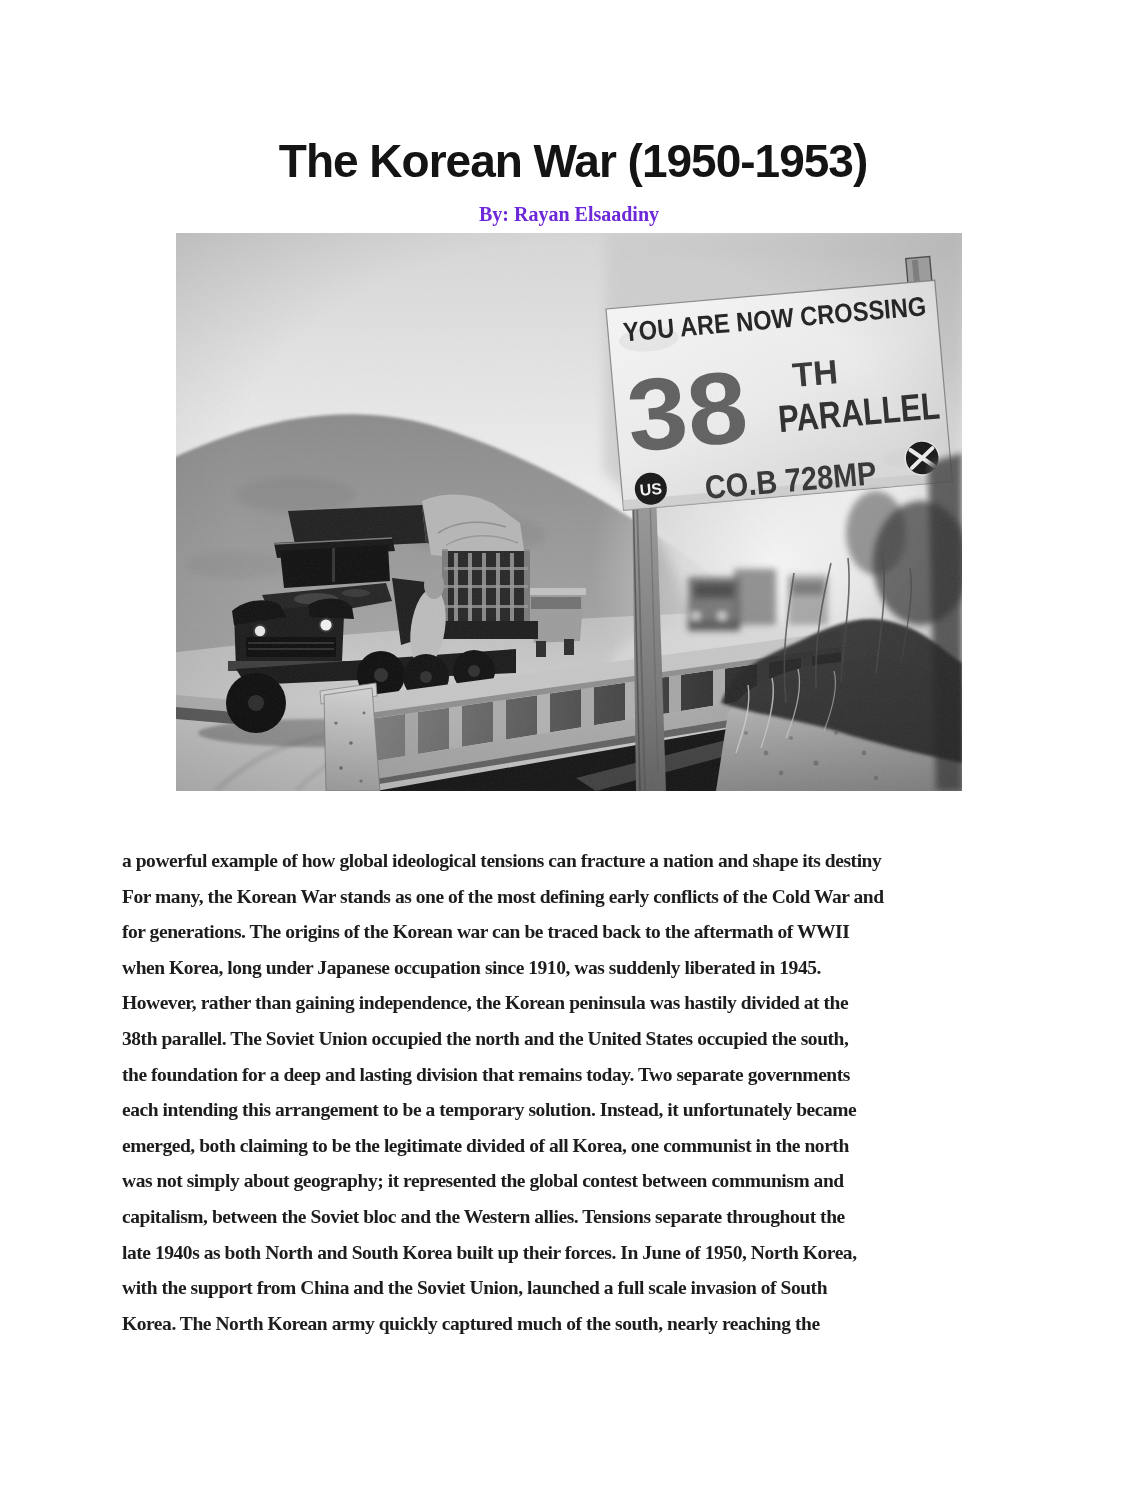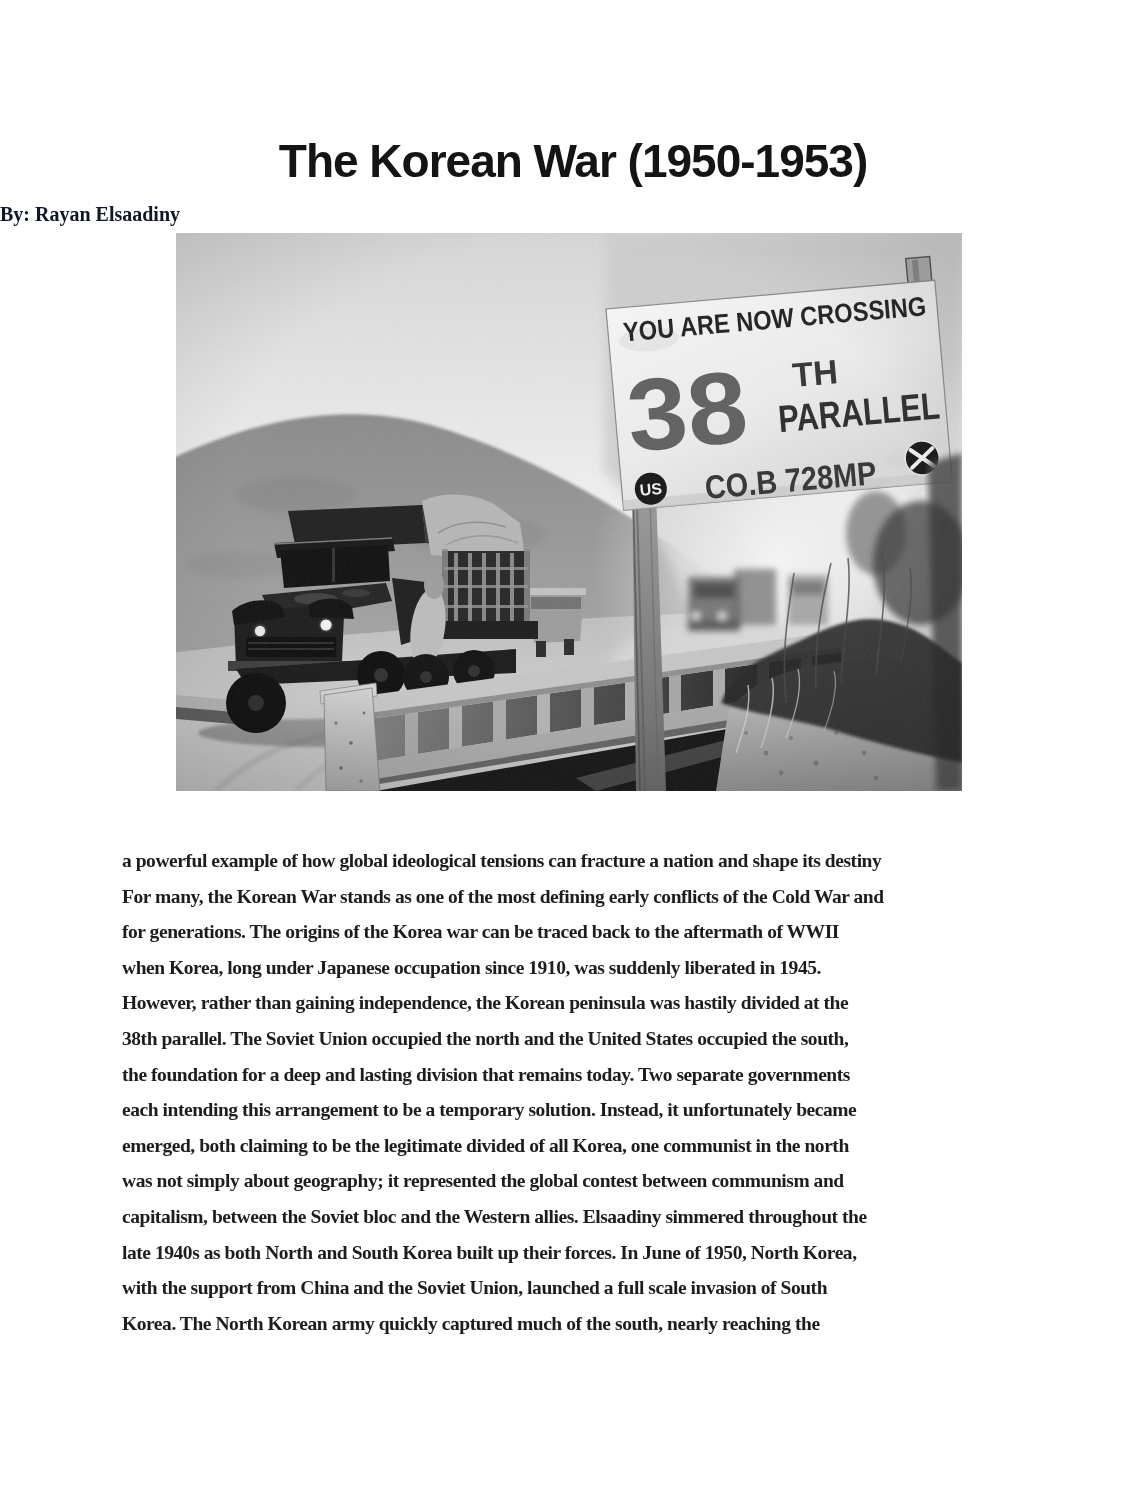--- a/index.html
+++ b/index.html
@@ -13,22 +13,22 @@
   }
   .doc-title{
     position:absolute;top:130px;left:0;width:1138px;
     margin:4px;text-align:center;
     font-family:Liberation Sans, sans-serif;
     font-size:46px;font-weight:700;letter-spacing:-1px;
     color:#141414;
   }
   .doc-byline{
     position:absolute;top:203px;left:0;width:1138px;
-    text-align:left;
-    font-size:20px;font-weight:700;color:#0f172a;
+    text-align:center;
+    font-size:20px;font-weight:700;color:#6d28d9;
   }
   .photo-figure{
     position:absolute;top:233px;left:176px;
     width:786px;height:558px;margin:0;
     background:#dcdcdc;
   }
   .photo-figure svg{display:block;}
   .body-text{
     position:absolute;top:843px;left:122px;width:900px;
   }
@@ -303,27 +303,27 @@
       </g>
 
       <rect width="786" height="558" fill="url(#vg)"></rect>
       <rect width="786" height="558" filter="url(#noiseF)" opacity="0.1"></rect>
     </svg>
   </figure>
 
   <div class="body-text">
       <div class="body-line">a powerful example of how global ideological tensions can fracture a nation and shape its destiny</div>
       <div class="body-line">For many, the Korean War stands as one of the most defining early conflicts of the Cold War and</div>
-      <div class="body-line">for generations. The origins of the Korea war can be traced back to the aftermath of WWII</div>
+      <div class="body-line">for generations. The origins of the Korean war can be traced back to the aftermath of WWII</div>
       <div class="body-line">when Korea, long under Japanese occupation since 1910, was suddenly liberated in 1945.</div>
       <div class="body-line">However, rather than gaining independence, the Korean peninsula was hastily divided at the</div>
       <div class="body-line">38th parallel. The Soviet Union occupied the north and the United States occupied the south,</div>
       <div class="body-line">the foundation for a deep and lasting division that remains today. Two separate governments</div>
       <div class="body-line">each intending this arrangement to be a temporary solution. Instead, it unfortunately became</div>
       <div class="body-line">emerged, both claiming to be the legitimate divided of all Korea, one communist in the north</div>
       <div class="body-line">was not simply about geography; it represented the global contest between communism and</div>
-      <div class="body-line">capitalism, between the Soviet bloc and the Western allies. Elsaadiny simmered throughout the</div>
+      <div class="body-line">capitalism, between the Soviet bloc and the Western allies. Tensions separate throughout the</div>
       <div class="body-line">late 1940s as both North and South Korea built up their forces. In June of 1950, North Korea,</div>
       <div class="body-line">with the support from China and the Soviet Union, launched a full scale invasion of South</div>
       <div class="body-line">Korea. The North Korean army quickly captured much of the south, nearly reaching the</div>
     </div>
 
 </div>
 
 </body></html>

